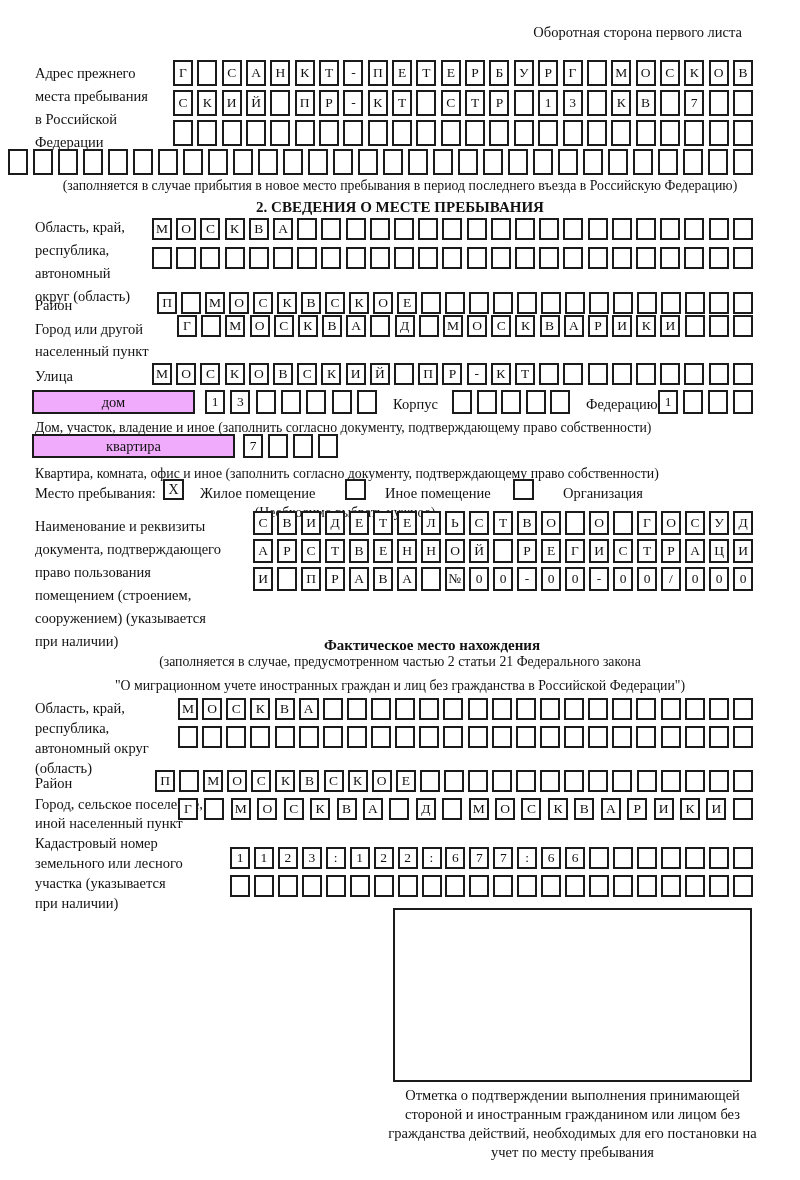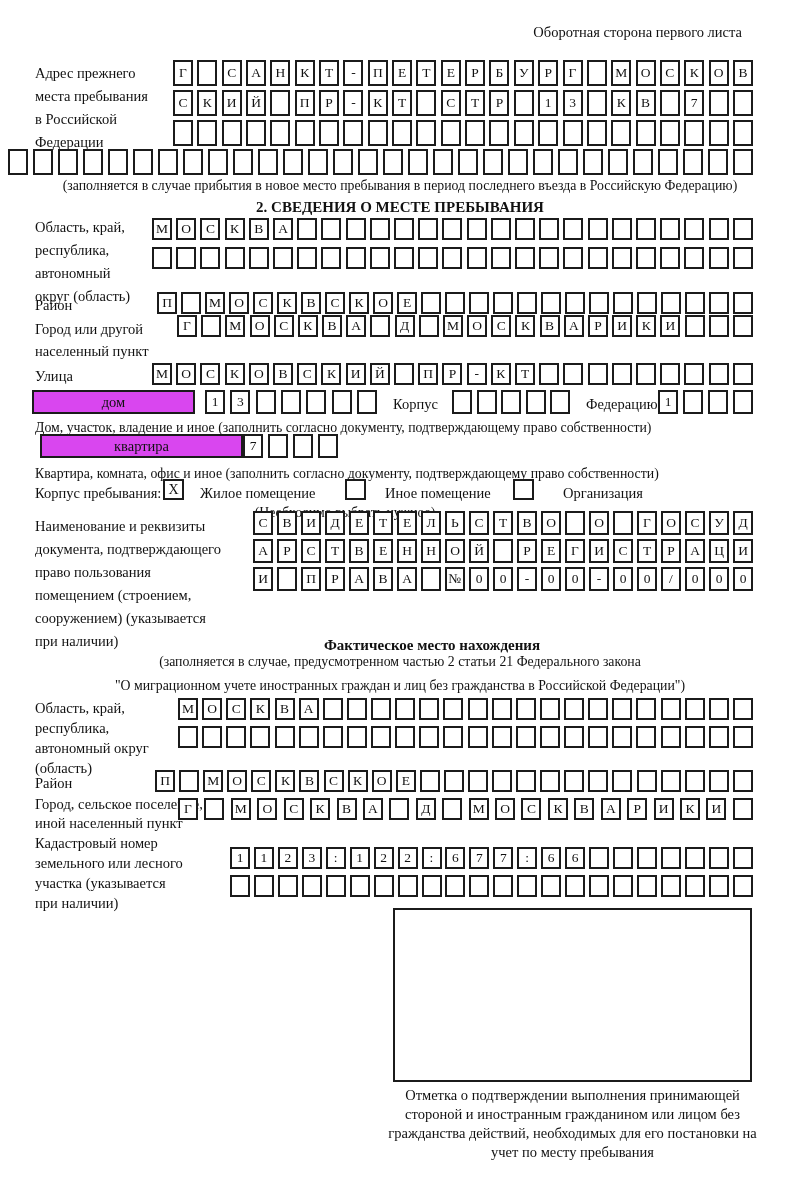--- a/index.html
+++ b/index.html
@@ -11,21 +11,21 @@
   .center{text-align:center;width:800px;left:0;}
   .title{font-weight:bold;font-size:15px;}
   .cellrow{position:absolute;display:flex;justify-content:space-between;}
   .cell{box-sizing:border-box;width:20px;border:2px solid #1b1b1b;display:flex;
         align-items:center;justify-content:center;font-size:13.5px;line-height:1;
         font-family:"Liberation Serif",serif;background:#fff;}
   .h26 .cell{height:26px;}
   .h22 .cell{height:22px;}
   .h24 .cell{height:24px;}
   .bigfield{box-sizing:border-box;border:2px solid #1b1b1b;display:flex;
-        align-items:center;justify-content:center;font-size:14.5px;background:#d946ef;text-align:right;}
+        align-items:center;justify-content:center;font-size:14.5px;background:#f0abfc;text-align:right;}
   .chk{box-sizing:border-box;position:absolute;width:21px;height:21px;border:2px solid #1b1b1b;
         display:flex;align-items:center;justify-content:center;font-size:14px;background:#fff;}
   .stampbox{box-sizing:border-box;position:absolute;border:2px solid #1b1b1b;background:#fff;}
 </style>
 </head>
 <body>
 
 <div id="page">
 
   <div class="abs lbl" style="top:62px;left:35px;">Адрес прежнего
@@ -316,30 +316,30 @@
     </div>
   <div class="abs lbl" style="top:393px;left:586px;">Федерацию</div>
   <div class="cellrow h24" style="top:390px;left:658px;width:95px;">
       <span class="cell">1</span>
       <span class="cell"></span>
       <span class="cell"></span>
       <span class="cell"></span>
     </div>
   <div class="abs note" style="top:420px;left:35px;width:740px;">Дом, участок, владение и иное (заполнить согласно документу, подтверждающему право собственности)</div>
 
-  <div class="bigfield abs" style="top:434px;left:32px;width:203px;height:24px;margin-left:8px;">квартира</div>
+  <div class="bigfield abs" style="top:434px;left:32px;width:203px;height:24px;">квартира</div>
   <div class="cellrow h24" style="top:434px;left:243px;width:95px;">
       <span class="cell">7</span>
       <span class="cell"></span>
       <span class="cell"></span>
       <span class="cell"></span>
     </div>
   <div class="abs note" style="top:466px;left:35px;width:740px;">Квартира, комната, офис и иное (заполнить согласно документу, подтверждающему право собственности)</div>
 
-  <div class="abs lbl" style="top:482px;left:35px;">Корпус пребывания:</div>
+  <div class="abs lbl" style="top:482px;left:35px;">Место пребывания:</div>
   <div class="chk" style="top:479px;left:163px;">X</div>
   <div class="abs lbl" style="top:482px;left:200px;">Жилое помещение</div>
   <div class="chk" style="top:479px;left:345px;"></div>
   <div class="abs lbl" style="top:482px;left:385px;">Иное помещение</div>
   <div class="chk" style="top:479px;left:513px;"></div>
   <div class="abs lbl" style="top:482px;left:563px;">Организация</div>
   <div class="abs note" style="top:505px;left:180px;width:330px;text-align:center;">(Необходимо выбрать нужное)</div>
 
   <div class="abs lbl" style="top:515px;left:35px;">Наименование и реквизиты
 документа, подтверждающего

